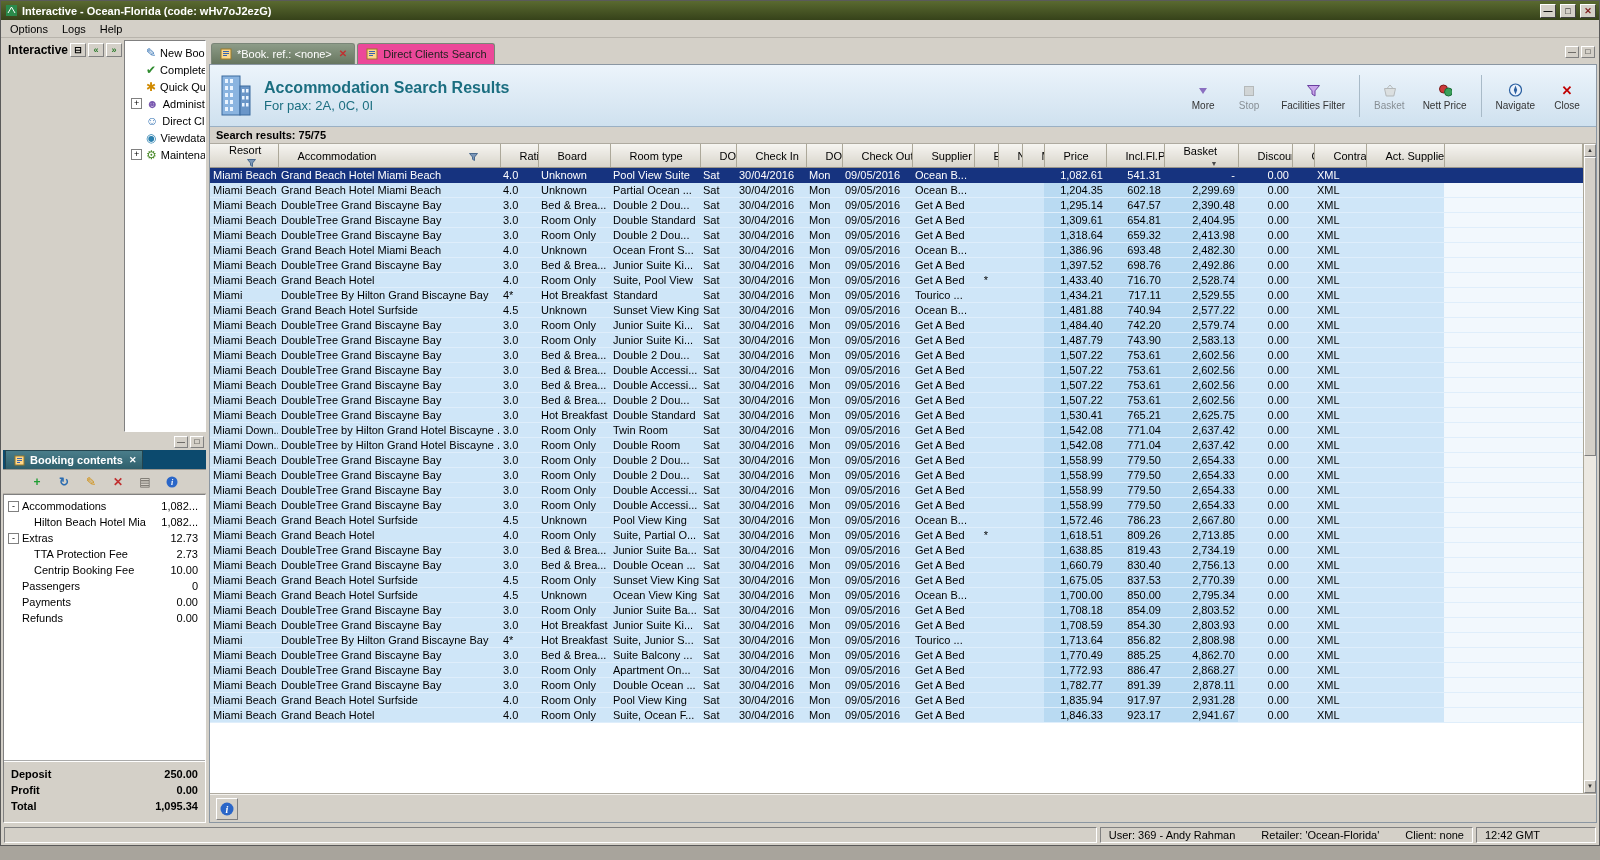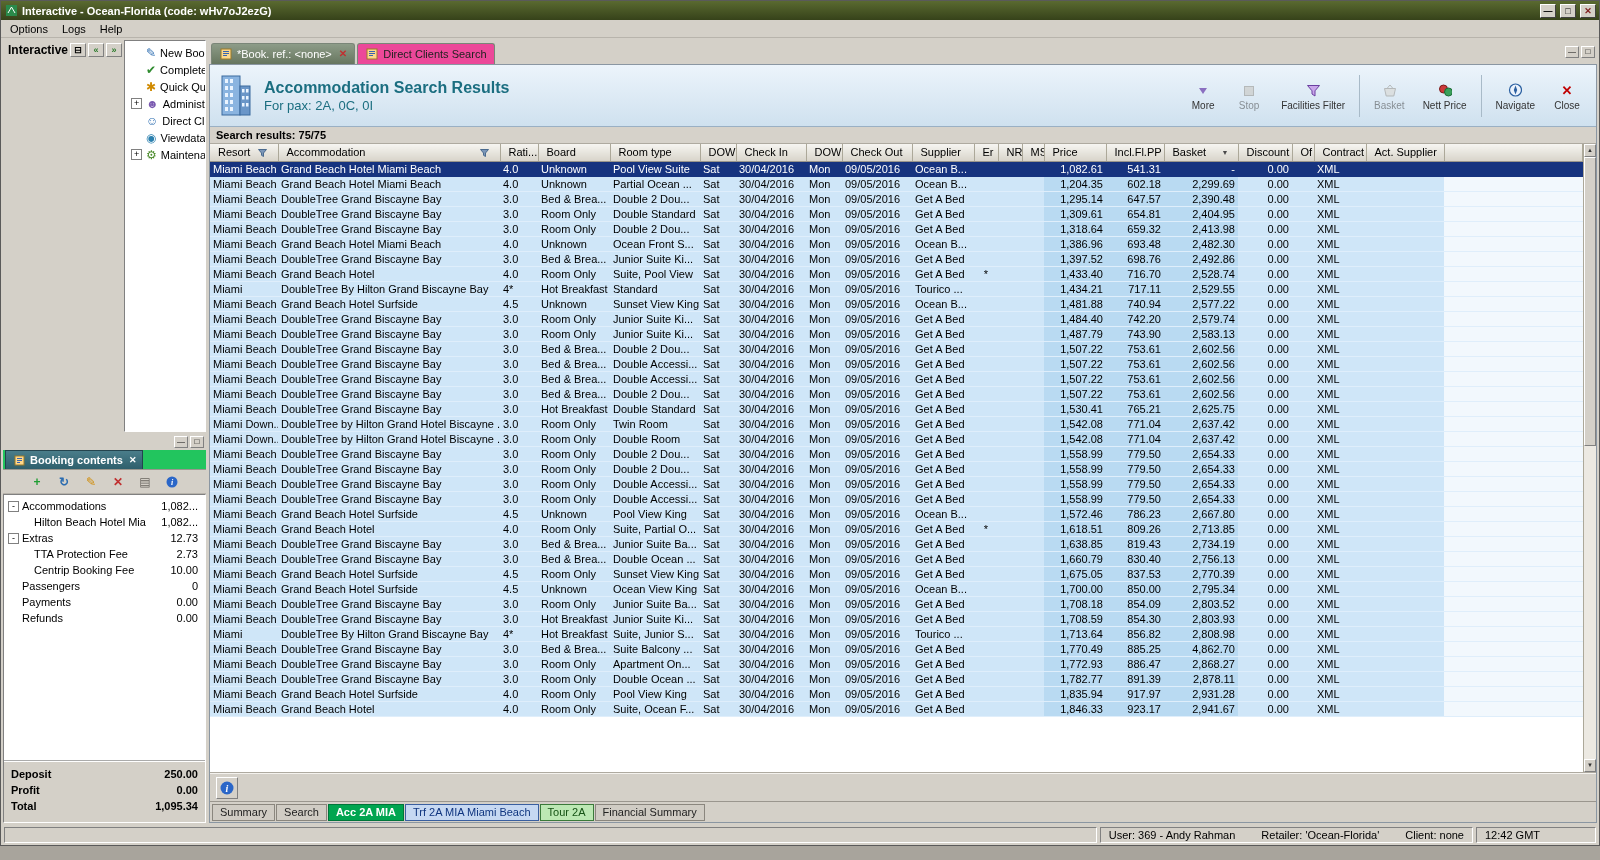--- a/index.html
+++ b/index.html
@@ -25,21 +25,21 @@
   .tree-area{flex:1;background:#fff;border:1px solid;border-color:#808080 #fff #fff #808080;overflow:hidden;padding:3px 0;}
   .tree-item{display:flex;align-items:center;height:17px;padding-left:6px;gap:4px;white-space:nowrap;}
   .expand{width:11px;flex:0 0 11px;text-align:center;font-size:9px;color:#000;}
   .expand.ebox{width:11px;height:11px;line-height:9px;border:1px solid #808080;background:#fff;flex:0 0 11px;}
   .ico{display:inline-flex;align-items:center;justify-content:center;width:14px;font-size:12px;line-height:12px;}
   .ico.bold{font-weight:bold;}
   
   .bpanel{flex:1;display:flex;flex-direction:column;background:#d4d0c8;overflow:hidden;}
   .bpanel-strip{height:15px;display:flex;justify-content:flex-end;gap:2px;padding:1px 2px;}
   .sbtn{width:14px;height:12px;background:#d4d0c8;border:1px solid;border-color:#fff #808080 #808080 #fff;font-size:8px;line-height:10px;text-align:center;}
-  .btab-row{height:20px;display:flex;align-items:flex-start;background:#22c55e;border-bottom:1px solid #9a968e;padding-left:2px;}
+  .btab-row{height:20px;display:flex;align-items:flex-start;background:#0c4a6e;border-bottom:1px solid #9a968e;padding-left:2px;}
   .btab{display:inline-flex;align-items:center;gap:4px;height:19px;padding:0 6px;background:linear-gradient(#4a7d8a,#2f5f6c);border:1px solid #24444e;border-bottom:none;color:#fff;font-weight:bold;}
   .btab .x{color:#fff;font-size:9px;font-weight:bold;margin-left:2px;}
   .btoolbar{height:24px;display:flex;align-items:center;justify-content:center;gap:9px;background:#d4d0c8;border-bottom:1px solid #b8b4ac;}
   .btool-btn{width:18px;height:18px;display:inline-flex;align-items:center;justify-content:center;font-size:13px;}
   .btree-wrap{flex:1;background:#fff;border:1px solid;border-color:#808080 #fff #fff #808080;display:flex;flex-direction:column;overflow:hidden;}
   .btree{flex:1;padding:3px 0;overflow:hidden;}
   .btree-item{display:flex;align-items:center;height:16px;padding:0 7px 0 4px;gap:3px;white-space:nowrap;}
   .btree-item.lvl1{padding-left:30px;}
   .btree-item .lab{flex:1;overflow:hidden;text-overflow:ellipsis;}
   .btree-item .val{text-align:right;}
@@ -64,21 +64,21 @@
   .tb-btn.disabled{opacity:.5;}
   .tb-lab{white-space:nowrap;}
   .tb-ico{height:16px;display:flex;align-items:end;font-size:13px;}
   .tb-sep{width:1px;height:42px;background:#a8bac8;margin:0 3px;}
   
   .rbar{height:17px;flex:0 0 17px;background:#d6d2ca;border-bottom:1px solid #aeaaa0;display:flex;align-items:center;padding-left:6px;font-weight:bold;}
   
   .tablewrap{flex:1;background:#fff;display:flex;overflow:hidden;border-bottom:1px solid #aeaaa0;}
   .tscroll{flex:1;overflow:hidden;}
   table{border-collapse:collapse;table-layout:fixed;width:100%;}
-  thead th{height:17px;background:linear-gradient(#f6f5f1,#d8d4ca);border-right:1px solid #aca899;border-bottom:1px solid #9a968c;font-weight:normal;text-align:left;padding:0 8px;overflow:hidden;white-space:nowrap;font-size:11px;position:relative;}
+  thead th{height:17px;background:linear-gradient(#f6f5f1,#d8d4ca);border-right:1px solid #aca899;border-bottom:1px solid #9a968c;font-weight:normal;text-align:left;padding:0 19px;overflow:hidden;white-space:nowrap;font-size:11px;position:relative;}
   thead th .th-funnel{float:right;margin-top:3px;}
   thead th .th-sort{float:right;font-size:7px;color:#4a4a4a;margin:3px 1px 0 0;}
   tbody td{height:14px;line-height:14px;font-size:11px;padding:0 3px;overflow:hidden;white-space:nowrap;background:#cfe6f8;border-bottom:1px solid #dfeefb;}
   tbody td.money{background:#b9daf2;}
   tbody td.rt{text-align:right;}
   tbody td.ct{text-align:center;}
   tbody td.filler{background:#f2f8fd;}
   tbody tr.selected td{background:#16337f;color:#fff;border-bottom-color:#16337f;}
   .vscroll{width:13px;flex:0 0 13px;background:#ece9e2;border-left:1px solid #aca899;display:flex;flex-direction:column;}
   .varrow{height:13px;background:#d4d0c8;border:1px solid;border-color:#fff #808080 #808080 #fff;font-size:6px;text-align:center;line-height:11px;color:#333;}
@@ -1318,28 +1318,20 @@
 
         <div class="sstatus">
           <span class="ibtn">
               <svg width="14" height="14">
                 <circle cx="7" cy="7" r="6.5" fill="#2a66c8"></circle>
                 <text x="7" y="10.5" font-size="10" text-anchor="middle" fill="#fff" font-family="Liberation Serif, serif" font-style="italic" font-weight="bold">i</text>
               </svg>
             </span>
         </div>
 
-        <div class="btabs">
-            <span class="btab2 plain">Summary</span>
-            <span class="btab2 plain">Search</span>
-            <span class="btab2 green">Acc 2A MIA</span>
-            <span class="btab2 blue">Trf 2A MIA Miami Beach</span>
-            <span class="btab2 lightgreen">Tour 2A</span>
-            <span class="btab2 plain">Financial Summary</span>
-          </div>
 
       </div>
     </div>
   </div>
 
   <div class="statusbar">
     <span class="sb-sec sb-spacer"></span>
     <span class="sb-sec">
       <span>User: 369 - Andy Rahman</span>
       <span>Retailer: 'Ocean-Florida'</span>

